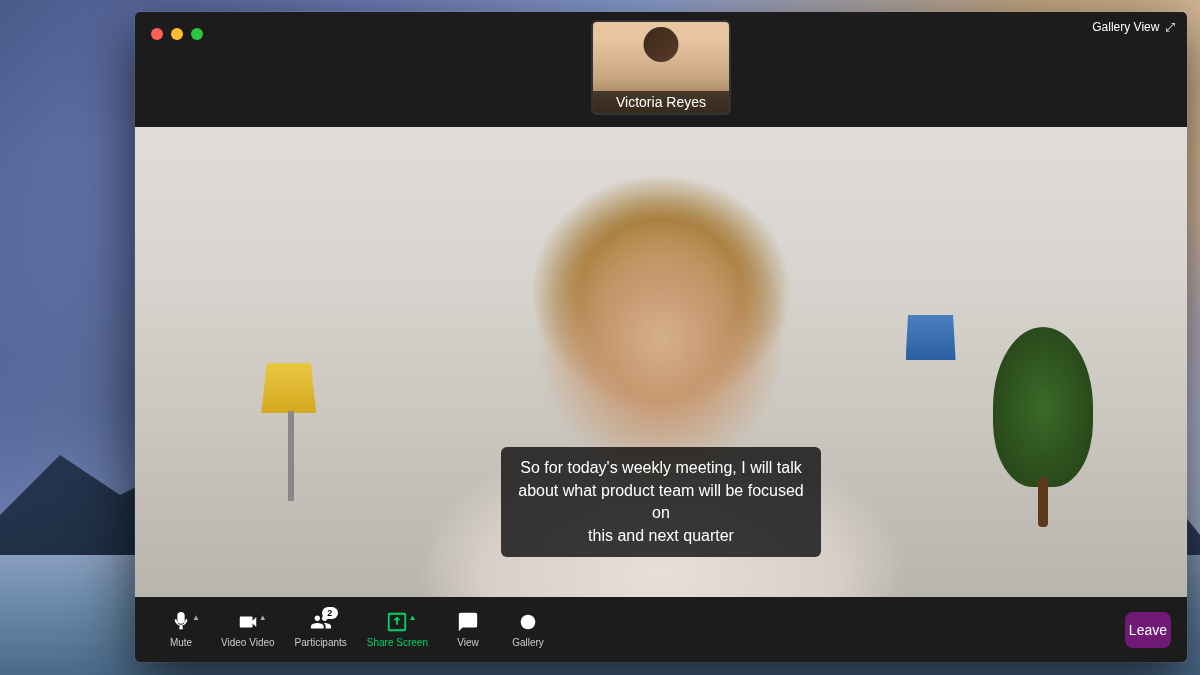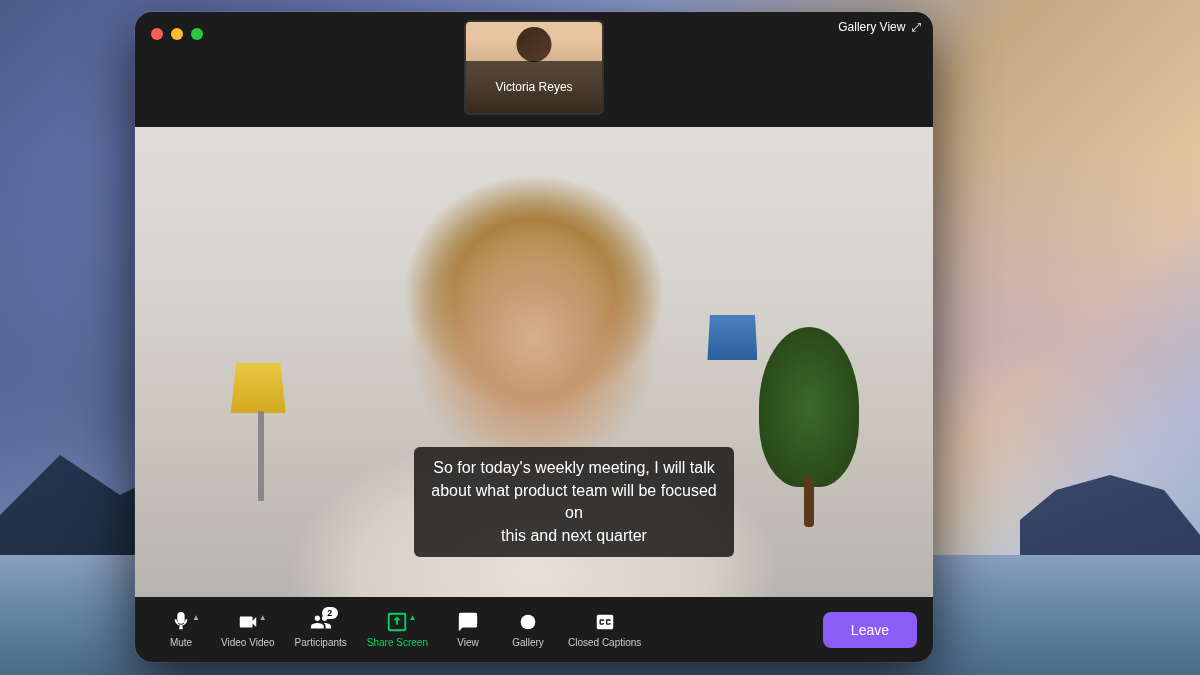--- a/index.html
+++ b/index.html
@@ -71,23 +71,23 @@
       height: 120px;
       background: linear-gradient(180deg, #8a9fc0 0%, #6a8aaa 40%, #4a6a8a 100%);
       z-index: 1;
     }
 
     
     .zoom-window {
       position: absolute;
       top: 12px;
       left: 135px;
-      width: 798px;
+      width: 1052px;
       height: 650px;
-      border-radius: 17px;
+      border-radius: 5px;
       overflow: hidden;
       box-shadow: 0 20px 60px rgba(0,0,0,0.7), 0 0 0 1px rgba(255,255,255,0.1);
       z-index: 10;
     }
 
     
     .title-bar {
       position: relative;
       height: 115px;
       background: #1c1c1c;
@@ -183,23 +183,23 @@
       background: linear-gradient(135deg, #3a2a1a 0%, #5a3a2a 100%);
     }
 
     .thumbnail-name {
       position: absolute;
       bottom: 0;
       left: 0;
       right: 0;
       background: rgba(0,0,0,0.6);
       color: #fff;
-      font-size: 12px;
+      font-size: 14px;
       text-align: center;
-      padding: 19px 4px;
+      padding: 3px 4px;
     }
 
     
     .main-video {
       position: relative;
       height: calc(100% - 115px - 65px);
       background: #2a2a2a;
       overflow: hidden;
     }
 
@@ -305,21 +305,20 @@
       transform: translateX(-50%);
       background: rgba(0,0,0,0.75);
       color: #fff;
       padding: 10px 16px;
       border-radius: 6px;
       font-size: 16px;
       line-height: 1.4;
       text-align: center;
       max-width: 320px;
       white-space: pre-line;
-      margin-left: 40px;
     }
 
     
     .toolbar {
       position: relative;
       height: 65px;
       background: #1c1c1c;
       display: flex;
       align-items: center;
       padding: 0 16px;
@@ -386,25 +385,25 @@
       color: #000;
       font-size: 9px;
       font-weight: bold;
       padding: 1px 4px;
       border-radius: 8px;
       min-width: 16px;
       text-align: center;
     }
 
     .leave-btn {
-      background: #8b5cf6;
+      background: #701a75;
       color: #fff;
       border: none;
       border-radius: 8px;
-      padding: 10px 28px;
+      padding: 10px 4px;
       font-size: 14px;
       font-weight: 500;
       cursor: pointer;
       margin-left: auto;
     }
 
     
     .icon-svg {
       width: 22px;
       height: 22px;
@@ -527,27 +526,19 @@
 
       <div class="toolbar-item">
         <div class="icon-wrap">
           <svg class="icon-svg" viewBox="0 0 24 24">
             <circle cx="12" cy="12" r="8"></circle>
           </svg>
         </div>
         <span class="label">Gallery</span>
       </div>
 
-      <div class="toolbar-item">
-        <div class="icon-wrap">
-          <svg class="icon-svg" viewBox="0 0 24 24">
-            <path d="M19 4H5c-1.1 0-2 .9-2 2v12c0 1.1.9 2 2 2h14c1.1 0 2-.9 2-2V6c0-1.1-.9-2-2-2zm-8 7H9.5v-.5h-2v3h2V13H11v1c0 .55-.45 1-1 1H7c-.55 0-1-.45-1-1v-4c0-.55.45-1 1-1h3c.55 0 1 .45 1 1v1zm7 0h-1.5v-.5h-2v3h2V13H18v1c0 .55-.45 1-1 1h-3c-.55 0-1-.45-1-1v-4c0-.55.45-1 1-1h3c.55 0 1 .45 1 1v1z"></path>
-          </svg>
-        </div>
-        <span class="label">Closed Captions</span>
-      </div>
 
     </div>
 
     <button class="leave-btn">Leave</button>
   </div>
 
 </div>
 
 </body></html>

